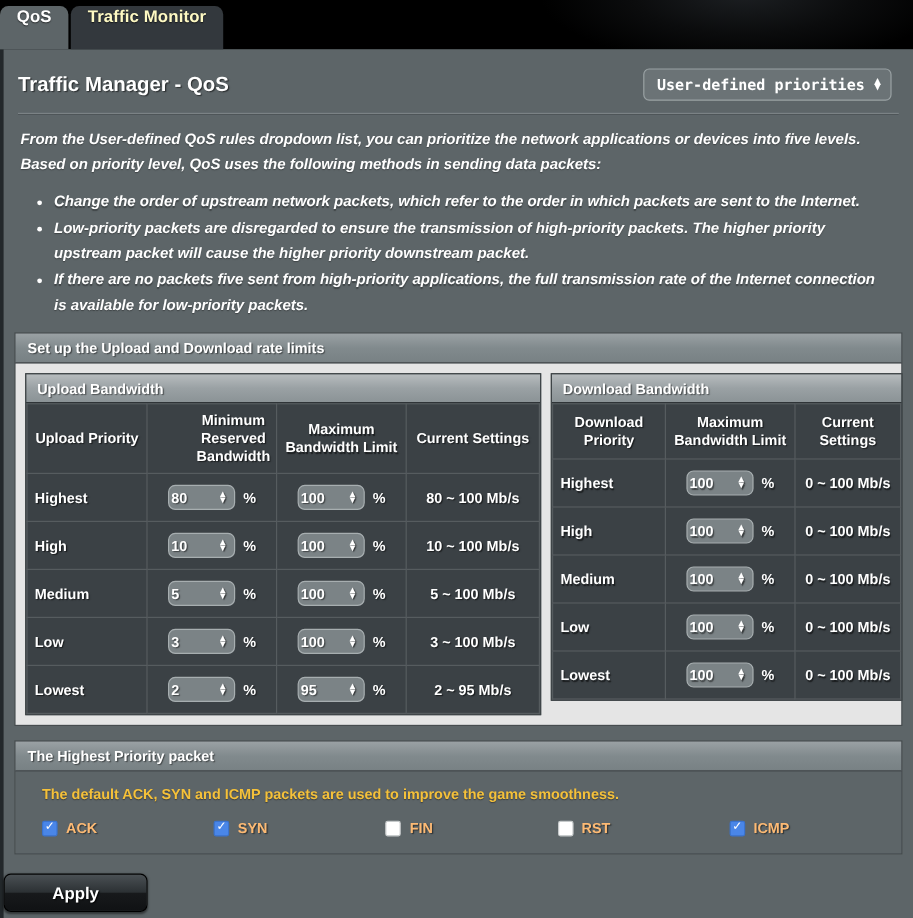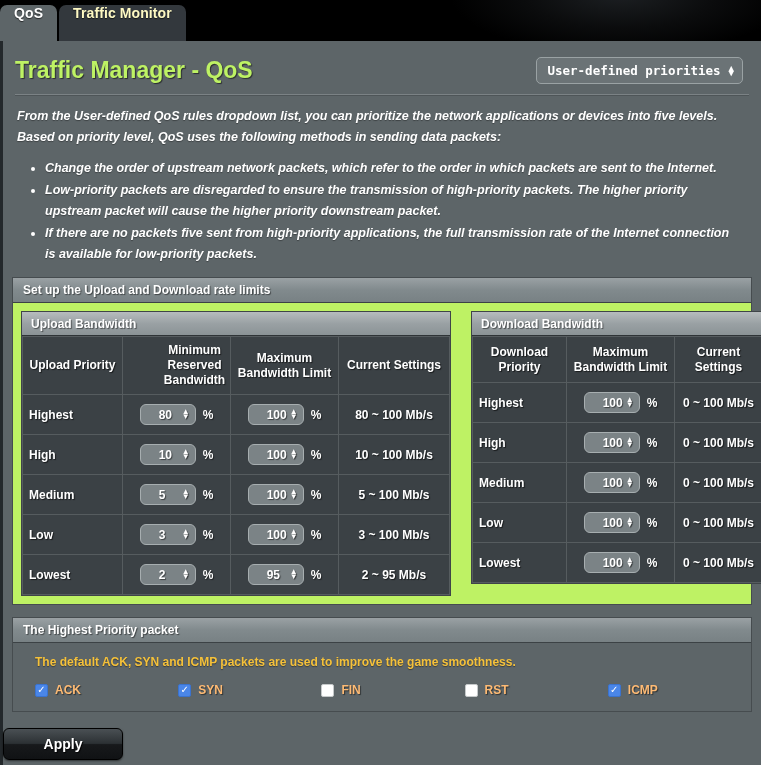--- a/index.html
+++ b/index.html
@@ -58,23 +58,23 @@
     width: 761px;
     height: 724px;
     background: #5d6568;
     border-left: 3px solid #23282b;
     box-sizing: border-box;
     padding: 0;
   }
 
   .page-title {
     margin: 16px 0 0 12px;
-    font-size: 23px;
-    font-weight: bold;
-    color: #bef264;
+    font-size: 17px;
+    font-weight: bold;
+    color: #ffffff;
     text-shadow: 1px 1px 1px rgba(0,0,0,.55);
   }
   #title-row {
     display: flex;
     align-items: center;
     justify-content: space-between;
     padding-right: 18px;
   }
 
   
@@ -146,24 +146,24 @@
     align-items: center;
     padding-left: 10px;
     font-size: 12px;
     font-weight: bold;
     color: #ffffff;
     text-shadow: 1px 1px 1px rgba(0,0,0,.5);
     background: linear-gradient(to bottom, #9aa1a4 0%, #818a8d 50%, #788184 100%);
     border-bottom: 1px solid #3c4245;
   }
   .section-body {
-    background: #bef264;
+    background: #e5e5e5;
     padding: 8px;
     display: flex;
-    gap: 20px;
+    gap: 8px;
     align-items: flex-start;
   }
 
   
   .bw-table {
     border: 1px solid #3f4548;
     background: #3b4145;
     flex: 0 0 auto;
   }
   .bw-title {
@@ -211,21 +211,21 @@
   .spinbox {
     display: inline-flex;
     align-items: center;
     justify-content: space-between;
     width: 56px;
     height: 21px;
     background: #7b8386;
     border: 1px solid #a7aeb0;
     border-radius: 6px;
     box-sizing: border-box;
-    padding: 0 5px 0 18px;
+    padding: 0 5px 0 2px;
     vertical-align: middle;
     cursor: text;
   }
   .spinbox .val {
     font-size: 12px;
     font-weight: bold;
     color: #ffffff;
     text-shadow: 1px 1px 1px rgba(0,0,0,.5);
   }
   .spinbox .arrows {

